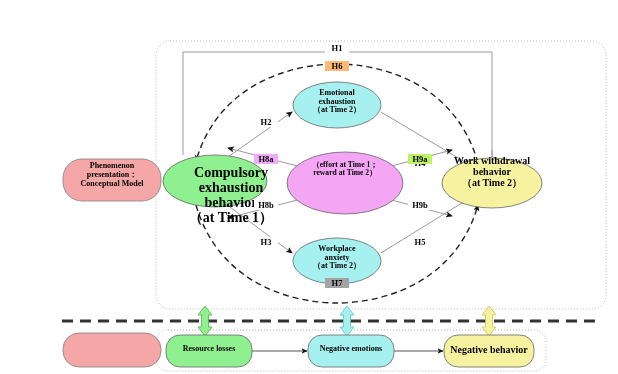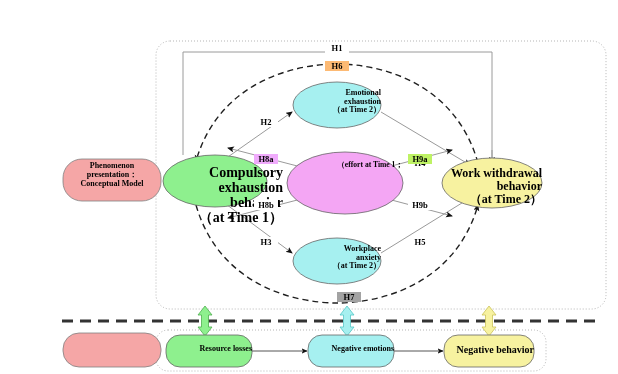--- a/index.html
+++ b/index.html
@@ -1,21 +1,21 @@
 <!DOCTYPE html>
 <html><head>
 <meta charset="utf-8">
 <style>
   html,body{margin:0;padding:0;background:#ffffff;}
   body{width:618px;height:374px;position:relative;overflow:hidden;
        font-family:"Liberation Serif","DejaVu Serif",serif;}
   #root{position:absolute;left:0;top:0;width:618px;height:374px;}
   svg#canvas{position:absolute;left:0;top:0;width:618px;height:374px;}
 
-  .nodeText{position:absolute;text-align:right;font-weight:bold;
+  .nodeText{position:absolute;text-align:center;font-weight:bold;
             color:#000;line-height:1.08;pointer-events:none;}
   .hyp{position:absolute;font-weight:bold;font-size:8.5px;color:#000;
        text-align:center;white-space:nowrap;
        font-family:"Liberation Serif","DejaVu Serif",serif;}
   .lbl-side{position:absolute;text-align:center;font-weight:bold;color:#000;
             line-height:1.15;}
 </style>
 </head>
 <body>
 
@@ -101,29 +101,30 @@
   </div>
 
   <div class="nodeText" style="left:293px;top:89px;width:88px;font-size:8px;">
     <div>Emotional</div>
     <div>exhaustion</div>
     <div>（at Time 2）</div>
   </div>
 
   <div class="nodeText" style="left:287px;top:161px;width:116px;font-size:7.6px;">
     <div>（effort at Time 1；</div>
+    <div>reward at Time 2）</div>
   </div>
 
   <div class="nodeText" style="left:293px;top:245px;width:88px;font-size:8px;">
     <div>Workplace</div>
     <div>anxiety</div>
     <div>（at Time 2）</div>
   </div>
 
-  <div class="nodeText" style="left:442px;top:167px;width:100px;font-size:12px;">
+  <div class="nodeText" style="left:442px;top:156px;width:100px;font-size:10px;">
     <div>Work withdrawal</div>
     <div>behavior</div>
     <div>（at Time 2）</div>
   </div>
 
   <div class="nodeText" style="left:166px;top:345px;width:86px;font-size:8px;">
     <div>Resource losses</div>
   </div>
   <div class="nodeText" style="left:308px;top:345px;width:86px;font-size:8px;">
     <div>Negative emotions</div>
@@ -136,16 +137,16 @@
       <div class="hyp" style="left: 325px; top: 43px; width: 24px; background: rgb(255, 255, 255);">H1</div>
       <div class="hyp" style="left: 325px; top: 61px; width: 24px; background: #fdba74;">H6</div>
       <div class="hyp" style="left: 254px; top: 117px; width: 24px; background: rgb(255, 255, 255);">H2</div>
       <div class="hyp" style="left: 408px; top: 117px; width: 24px; background: rgb(255, 255, 255); margin-top: 41px;">H4</div>
       <div class="hyp" style="left: 254px; top: 154px; width: 24px; background: #f0abfc;">H8a</div>
       <div class="hyp" style="left: 408px; top: 154px; width: 24px; background: #bef264;">H9a</div>
       <div class="hyp" style="left: 254px; top: 200px; width: 24px; background: rgb(255, 255, 255);">H8b</div>
       <div class="hyp" style="left: 408px; top: 200px; width: 24px; background: rgb(255, 255, 255);">H9b</div>
       <div class="hyp" style="left: 254px; top: 237px; width: 24px; background: rgb(255, 255, 255);">H3</div>
       <div class="hyp" style="left: 408px; top: 237px; width: 24px; background: rgb(255, 255, 255);">H5</div>
-      <div class="hyp" style="left: 325px; top: 292px; width: 24px; background: #a3a3a3; margin-left: 12px;">H7</div>
+      <div class="hyp" style="left: 325px; top: 278px; width: 24px; background: #a3a3a3;">H7</div>
     </div>
 
 </div>
 
 </body></html>

